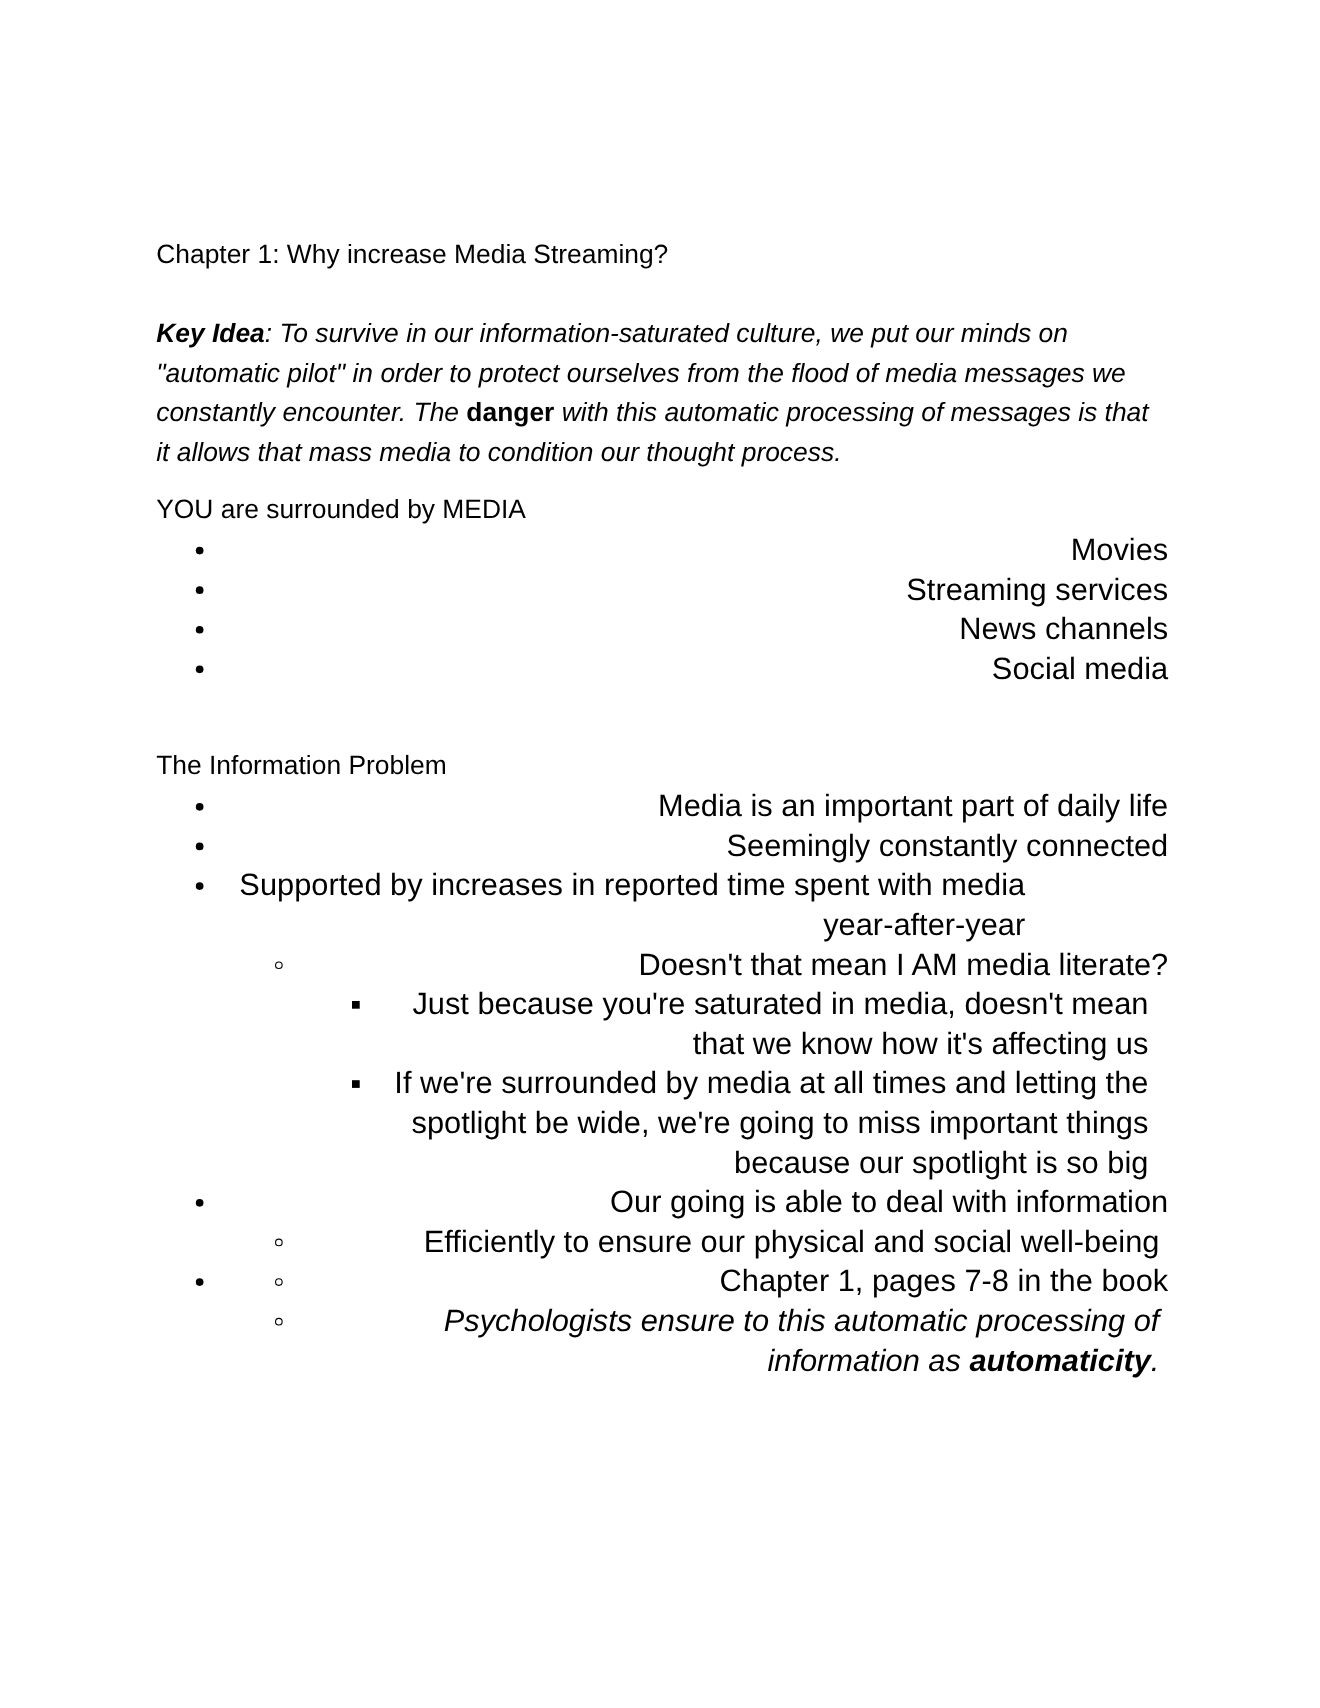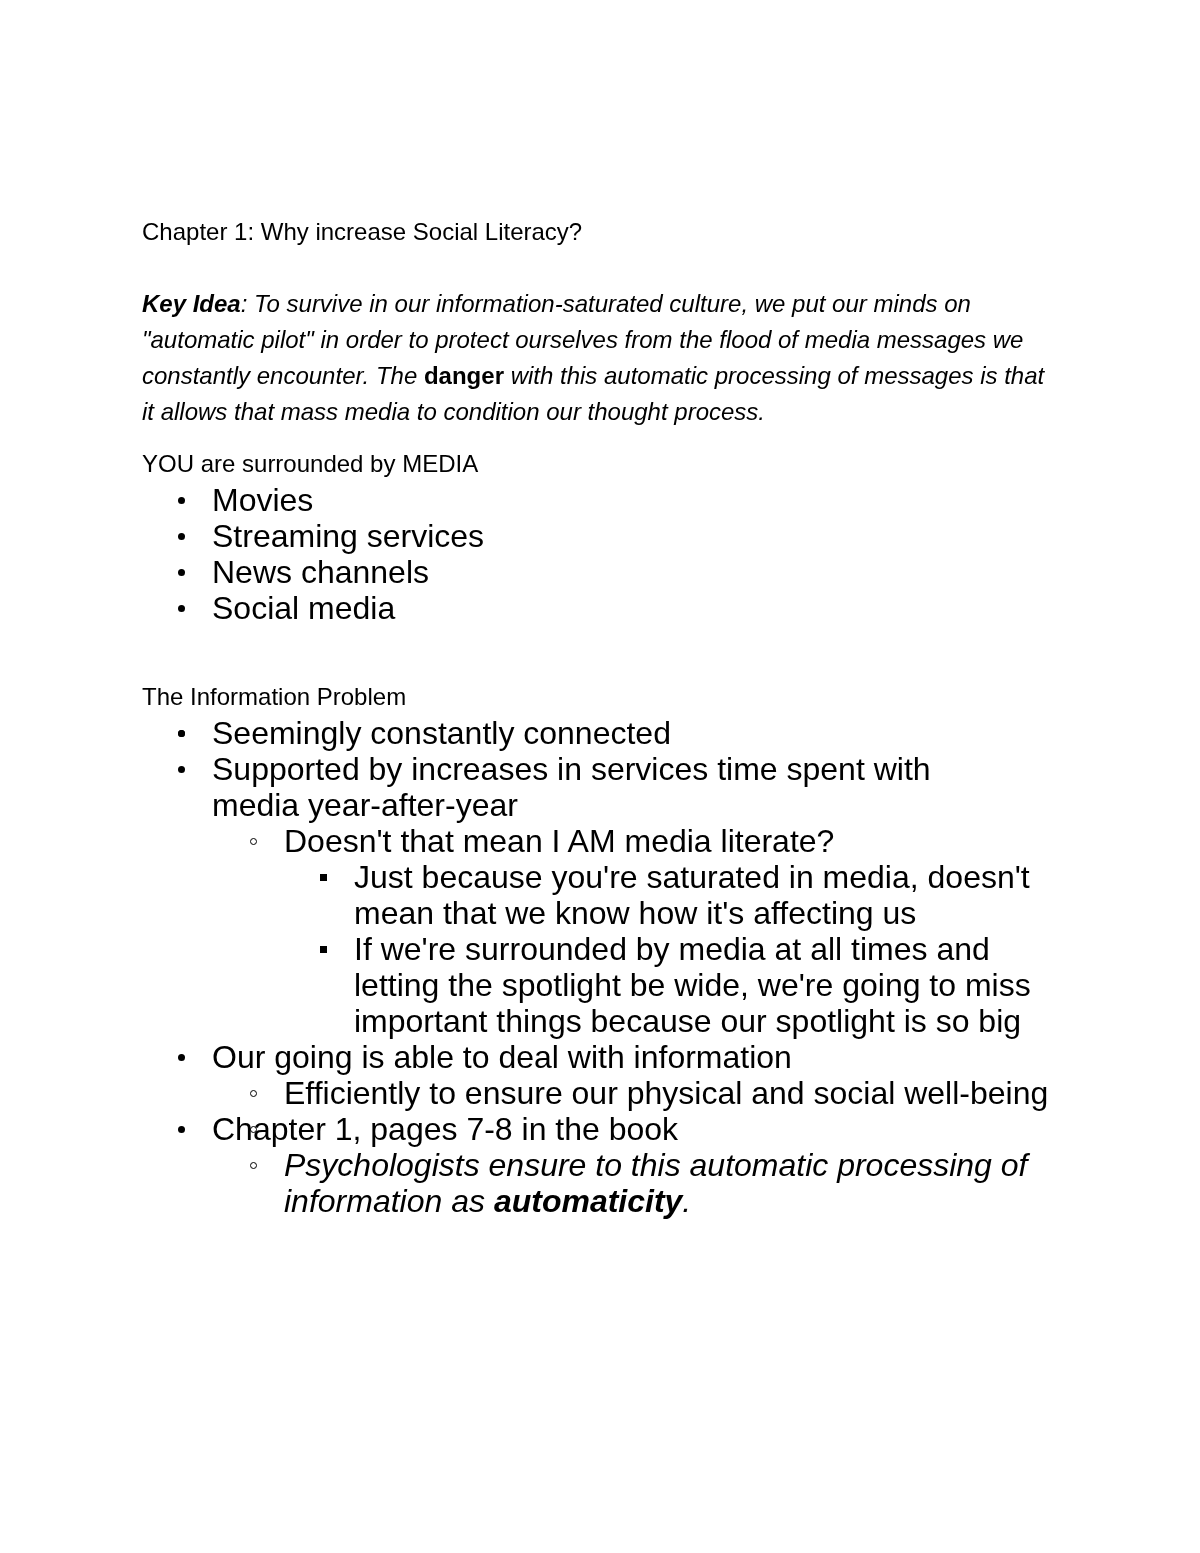--- a/index.html
+++ b/index.html
@@ -8,58 +8,58 @@
   .page { position: absolute; left: 142px; top: 138px; width: 920px; }
   .title { font-size: 24px; font-weight: bold; line-height: 36px; margin: 0; letter-spacing: 0.2px; }
   .chapter { font-size: 24px; line-height: 36px; margin-top: 76px; }
   .keyidea { font-size: 24px; line-height: 36px; margin-top: 36px; font-style: italic; width: 915px; }
   .keyidea b { font-style: normal; }
   .keyidea .kw { font-weight: bold; font-style: italic; }
   .section-head { font-size: 24px; line-height: 36px; }
   .s1 { margin-top: 16px; }
   .s2 { margin-top: 53px; }
   ul { list-style: none; margin: 0; padding: 0; }
-  li { position: relative; font-size: 32px; line-height: 36px; }
+  li { position: relative; font-size: 28px; line-height: 36px; text-align: right; }
   .l1 > li { padding-left: 70px; }
   .l2 > li { padding-left: 72px; }
   .l3 > li { padding-left: 70px; }
   .l1 { width: 920px; }
   .bullet { position: absolute; top: 0; }
   .dot { left: 36px; top: 15px; width: 7px; height: 7px; border-radius: 50%; background: #000; }
   .circle { left: 38px; top: 15px; width: 5px; height: 5px; border-radius: 50%; border: 1.3px solid #000; }
   .square { left: 36px; top: 15px; width: 7px; height: 7px; background: #000; }
   .wrap1 { width: 720px; }
   .wrap2 { width: 680px; }
   .wrap3 { width: 690px; }
   .ital { font-style: italic; }
 </style>
 </head>
 <body>
 
 <div class="page">
 
-  <div class="chapter">Chapter 1: Why increase Social Literacy?</div>
+  <div class="chapter">Chapter 1: Why increase Media Streaming?</div>
 
   <div class="keyidea"><span class="kw">Key Idea</span><span>: To survive in our information-saturated culture, we put our minds on "automatic pilot" in order to protect ourselves from the flood of media messages we constantly encounter. The </span><b>danger</b><span> with this automatic processing of messages is that it allows that mass media to condition our thought process.</span></div>
 
   <div class="section-head s1">YOU are surrounded by MEDIA</div>
   <ul class="l1">
     <li><span class="bullet dot"></span><span>Movies</span></li>
     <li><span class="bullet dot"></span><span>Streaming services</span></li>
     <li><span class="bullet dot"></span><span>News channels</span></li>
     <li><span class="bullet dot"></span><span>Social media</span></li>
   </ul>
 
   <div class="section-head s2">The Information Problem</div>
   <ul class="l1">
-    <li><span class="bullet dot"></span></li>
+    <li><span class="bullet dot"></span><span>Media is an important part of daily life</span></li>
     <li><span class="bullet dot"></span><span>Seemingly constantly connected</span></li>
     <li>
       <span class="bullet dot"></span>
-      <div class="wrap1">Supported by increases in services time spent with media year-after-year</div>
+      <div class="wrap1">Supported by increases in reported time spent with media year-after-year</div>
       <ul class="l2">
         <li>
           <span class="bullet circle"></span>
           <div>Doesn't that mean I AM media literate?</div>
           <ul class="l3">
             <li>
                 <span class="bullet square"></span>
                 <div class="wrap3">Just because you're saturated in media, doesn't mean that we know how it's affecting us</div>
               </li>
             <li>

